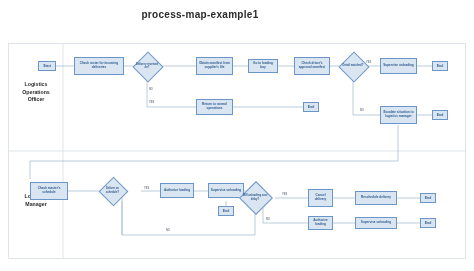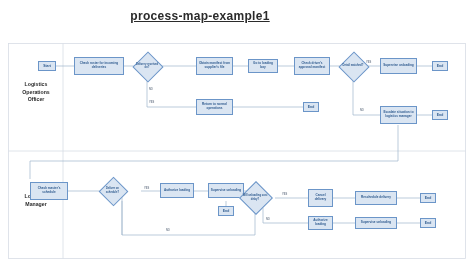--- a/index.html
+++ b/index.html
@@ -1,21 +1,21 @@
 <!DOCTYPE html>
 <html><head>
 <meta charset="utf-8">
 <style>
   html,body{margin:0;padding:0;background:#ffffff;}
   body{width:474px;height:271px;overflow:hidden;
        font-family:"Liberation Sans","DejaVu Sans",sans-serif;color:#333;}
   #root{position:relative;width:474px;height:271px;}
 
   .title{position:absolute;left:0;top:9px;width:400px;text-align:center;
-         font-size:12px;font-weight:bold;letter-spacing:.3px;color:#2b2b2b;text-decoration:underline;}
+         font-size:10px;font-weight:bold;letter-spacing:.3px;color:#2b2b2b;}
 
   .canvas{position:absolute;left:8px;top:43px;width:458px;height:216px;}
   svg{position:absolute;left:0;top:0;width:458px;height:216px;overflow:visible;}
 
   .lane-label{position:absolute;text-align:center;font-size:5.2px;
               font-weight:bold;line-height:1.45;color:#2b2b2b;
               width:52px;left:2px;}
 
   .node{position:absolute;box-sizing:border-box;display:flex;
         align-items:center;justify-content:center;text-align:center;

